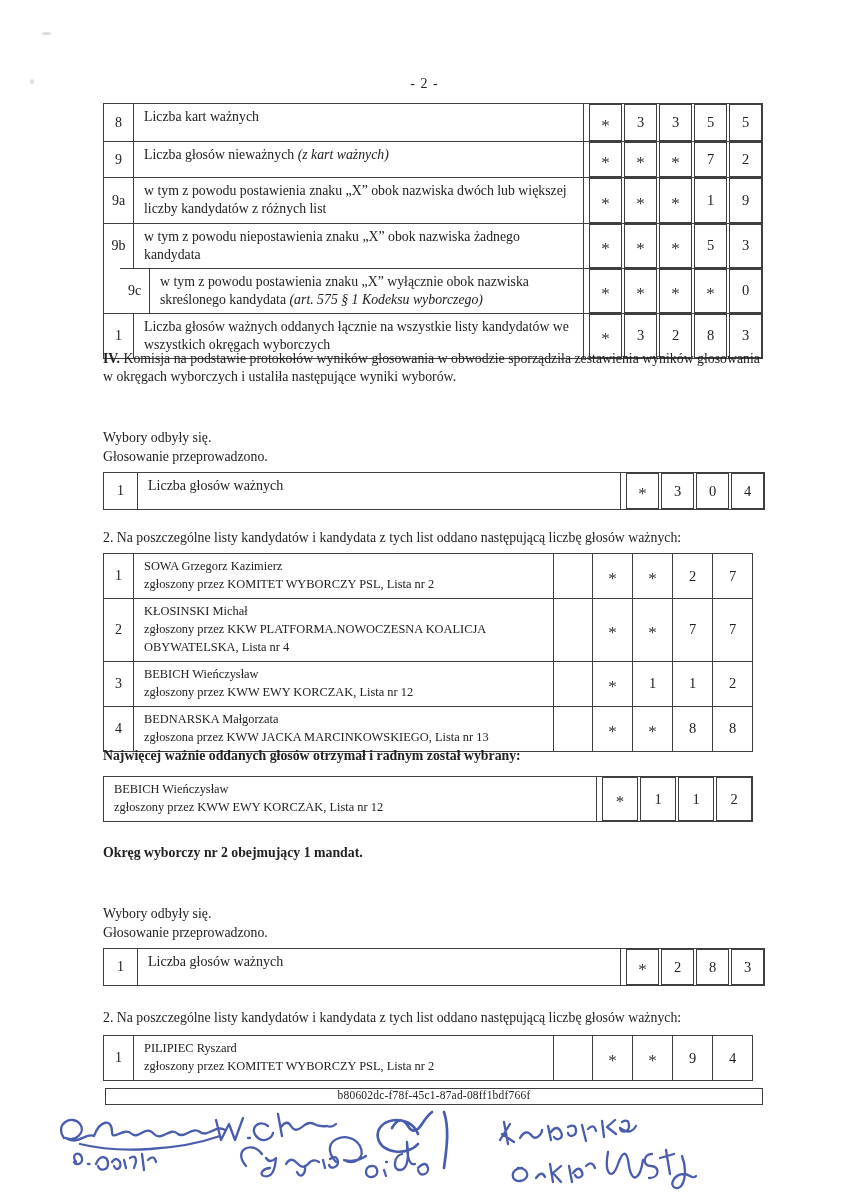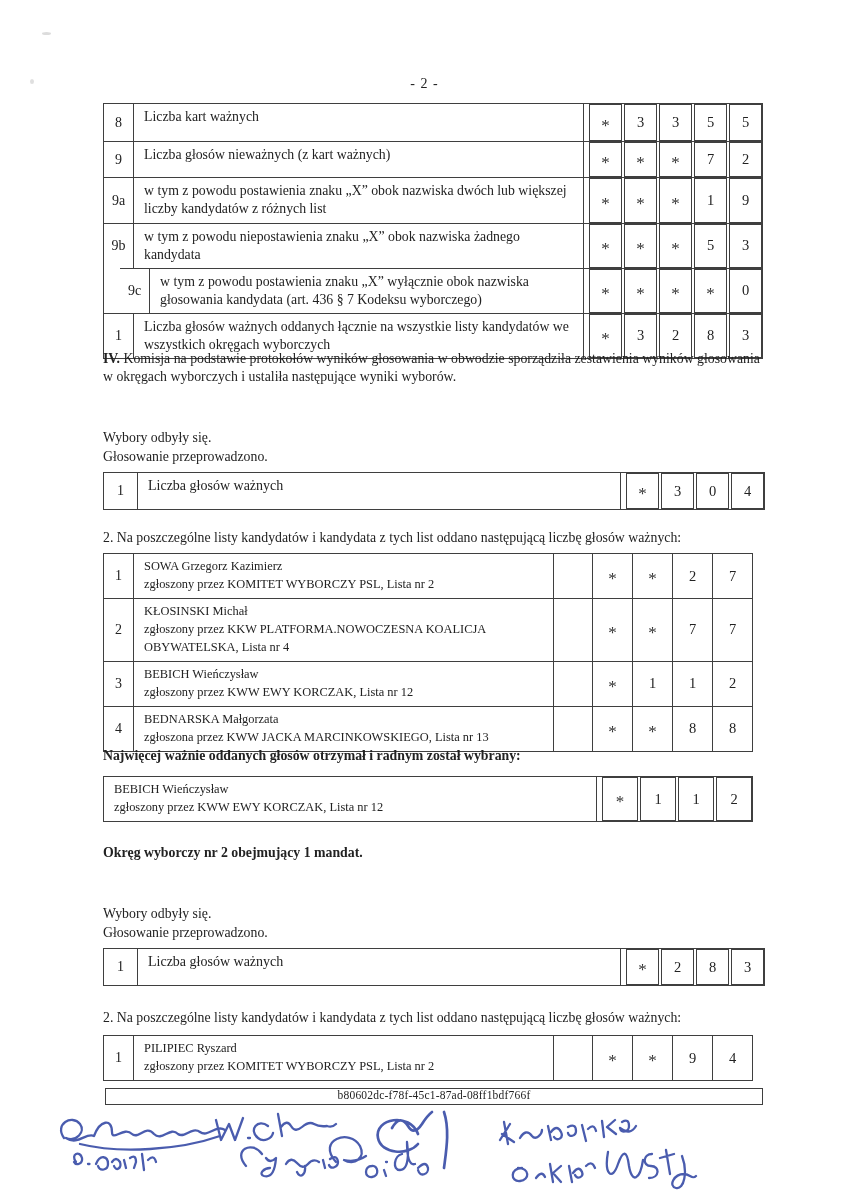--- a/index.html
+++ b/index.html
@@ -8,21 +8,21 @@
   .speck{position:absolute;background:#b9b9b9;border-radius:50%;}
   .pageno{position:absolute;top:76px;left:0;width:849px;text-align:center;font-size:14px;letter-spacing:1px;}
 
   
   .tbl{position:absolute;border:1.6px solid #3f3f3f;box-sizing:border-box;background:#fff;}
   .trow{display:flex;align-items:stretch;box-sizing:border-box;}
   .trow + .trow{border-top:1.4px solid #3f3f3f;}
   .numcell{width:30px;flex:0 0 30px;border-right:1.4px solid #3f3f3f;display:flex;align-items:center;justify-content:center;font-size:14px;box-sizing:border-box;}
   .numcell.w32{width:34px;flex:0 0 34px;}
   .desc{flex:1;padding:4px 10px;display:flex;flex-direction:column;justify-content:flex-start;font-size:13.8px;line-height:1.3;box-sizing:border-box;border-right:1.4px solid #3f3f3f;}
-  .desc .ital{}
+  .desc .ital{font-style:italic;}
   .name-line{font-size:12.4px;line-height:1.45;}
   .nom-line{font-size:12.4px;line-height:1.45;}
 
   
   .digits{display:flex;align-items:stretch;padding-left:5px;box-sizing:border-box;}
   .digits .dcell{width:33px;flex:0 0 33px;margin-left:2px;border:1.4px solid #3f3f3f;display:flex;align-items:center;justify-content:center;font-size:14.5px;box-sizing:border-box;background:#fff;}
   .digits .dcell:first-child{margin-left:0;}
   .digits.wide .dcell{width:36px;flex:0 0 36px;}
 
   
@@ -136,21 +136,21 @@
             <span>5</span>
           </div>
         <div class="dcell">
             <span>3</span>
           </div>
       </div>
     </div>
     <div class="trow" style="min-height:43px;margin-left:16px;">
       <div class="numcell">9c</div>
       <div class="desc">
-          <div><span>w tym z powodu postawienia znaku „X” wyłącznie obok nazwiska głosowania kandydata </span><span class="ital">(art. 436 § 7 Kodeksu wyborczego)</span></div>
+          <div><span>w tym z powodu postawienia znaku „X” wyłącznie obok nazwiska skreślonego kandydata </span><span class="ital">(art. 575 § 1 Kodeksu wyborczego)</span></div>
         </div>
       <div class="digits">
         <div class="dcell">
             <span class="ast">*</span>
           </div>
         <div class="dcell">
             <span class="ast">*</span>
           </div>
         <div class="dcell">
             <span class="ast">*</span>

